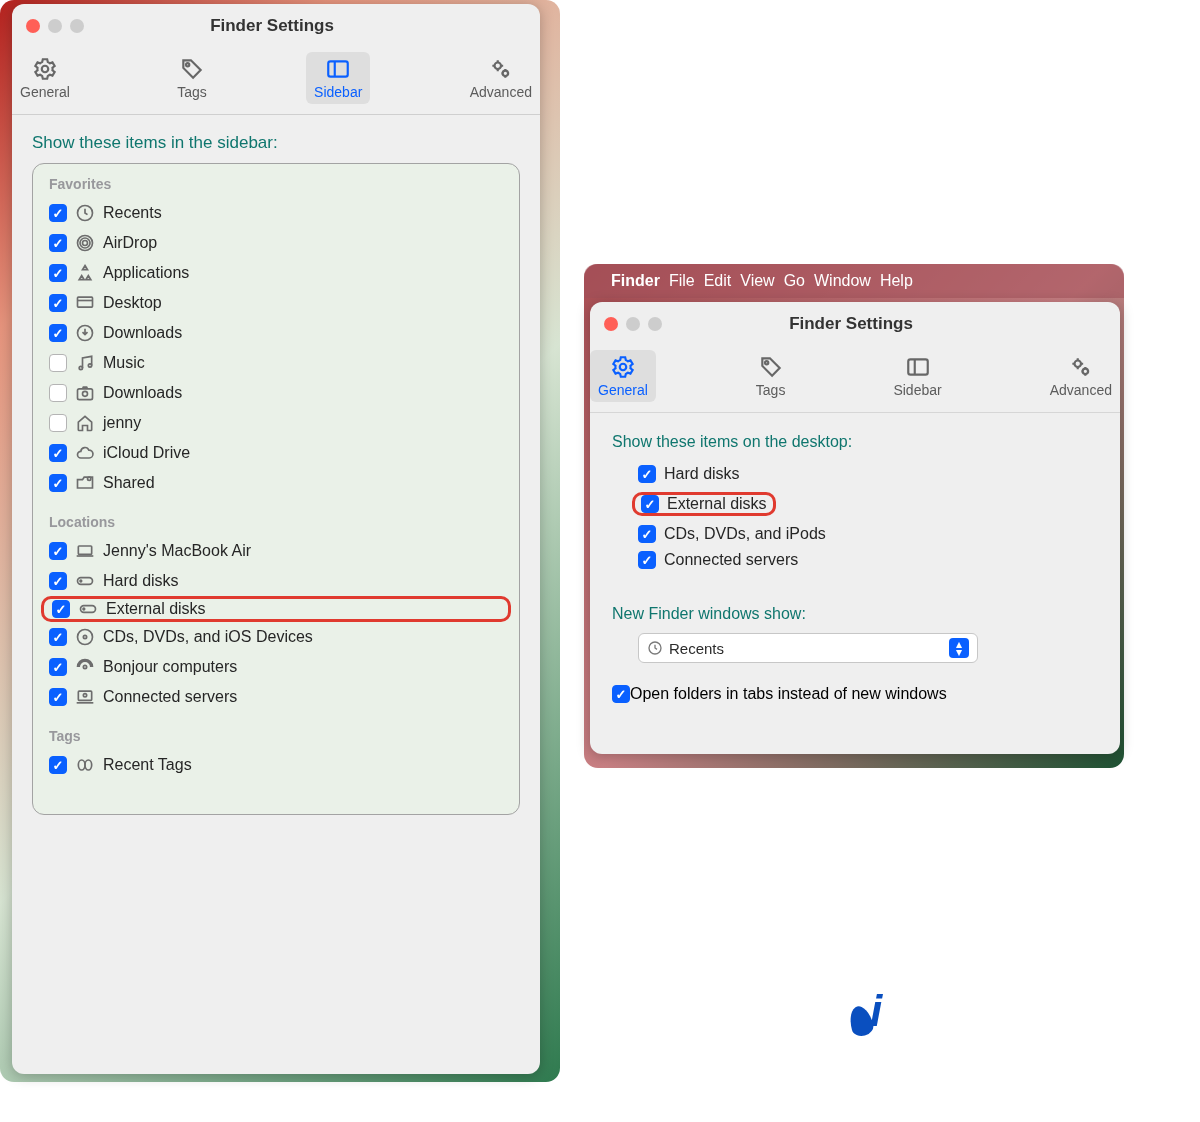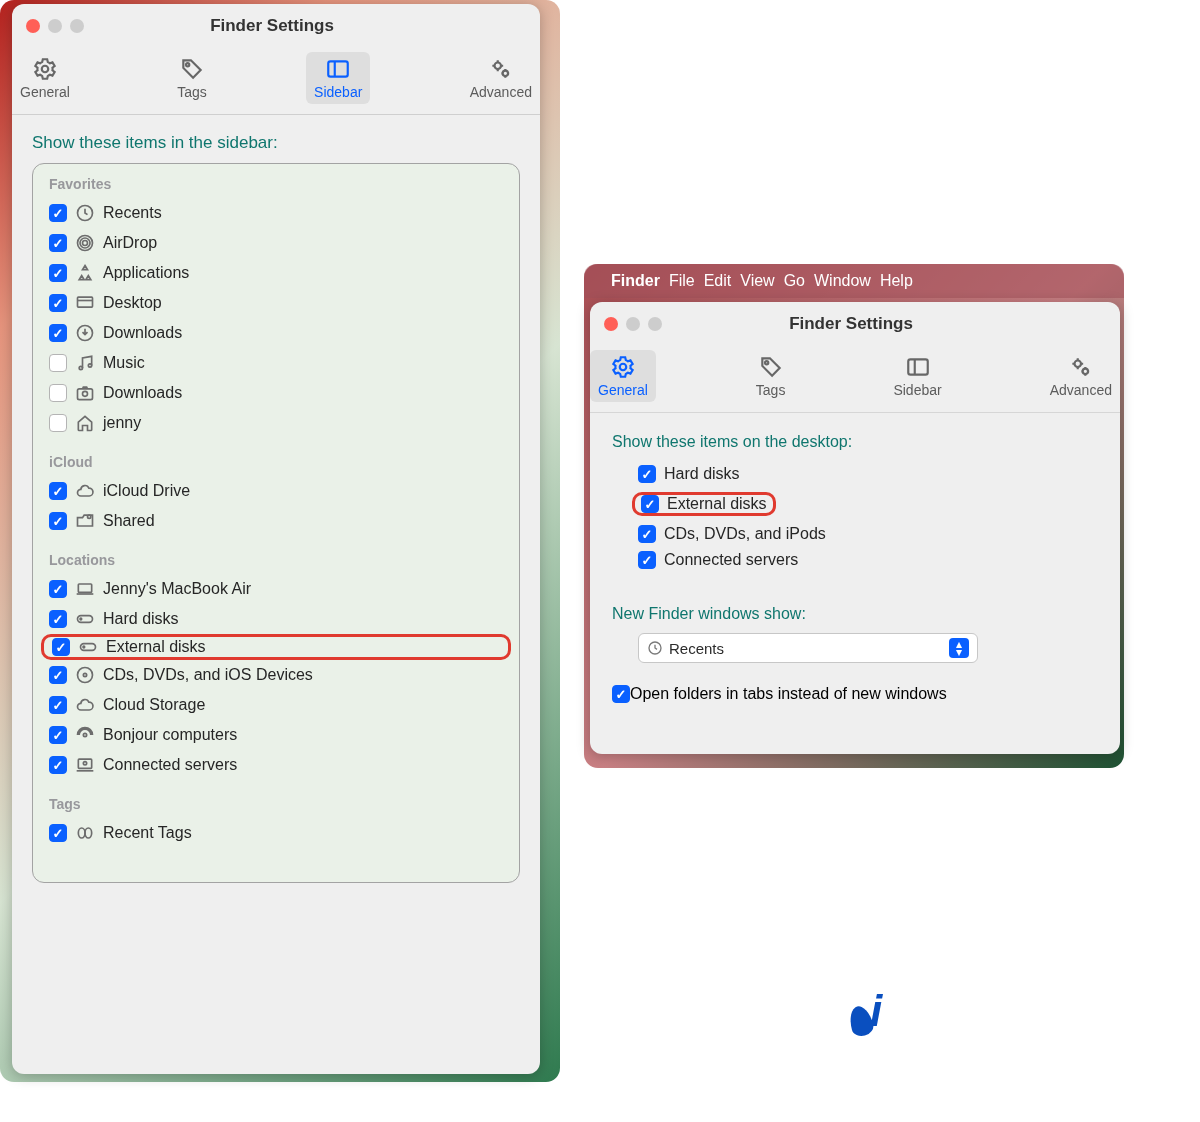--- a/index.html
+++ b/index.html
@@ -234,21 +234,20 @@
         </div>
         <div class="row">
           <span class="cb"></span>
           <span class="rico">
             <svg viewBox="0 0 24 24" fill="none" stroke="currentColor" stroke-width="2">
               <path d="M4 11l8-7 8 7v9a1 1 0 0 1-1 1h-4v-6h-6v6H5a1 1 0 0 1-1-1z"></path>
             </svg>
           </span>
           <span>jenny</span>
         </div>
-        <div class="group-head">iCloud</div>
         <div class="row">
           <span class="cb on"></span>
           <span class="rico">
             <svg viewBox="0 0 24 24" fill="none" stroke="currentColor" stroke-width="2">
               <path d="M7 18a4 4 0 0 1 0-8 5 5 0 0 1 9.6-1.5A4 4 0 0 1 17 18z"></path>
             </svg>
           </span>
           <span>iCloud Drive</span>
         </div>
         <div class="row">
@@ -294,29 +293,20 @@
         </div>
         <div class="row">
           <span class="cb on"></span>
           <span class="rico">
             <svg viewBox="0 0 24 24" fill="none" stroke="currentColor" stroke-width="2">
               <circle cx="12" cy="12" r="9"></circle>
               <circle cx="12" cy="12" r="2"></circle>
             </svg>
           </span>
           <span>CDs, DVDs, and iOS Devices</span>
-        </div>
-        <div class="row">
-          <span class="cb on"></span>
-          <span class="rico">
-            <svg viewBox="0 0 24 24" fill="none" stroke="currentColor" stroke-width="2">
-              <path d="M7 18a4 4 0 0 1 0-8 5 5 0 0 1 9.6-1.5A4 4 0 0 1 17 18z"></path>
-            </svg>
-          </span>
-          <span>Cloud Storage</span>
         </div>
         <div class="row">
           <span class="cb on"></span>
           <span class="rico">
             <svg viewBox="0 0 24 24" fill="none" stroke="currentColor" stroke-width="2">
               <circle cx="12" cy="12" r="2"></circle>
               <path d="M5 12a7 7 0 0 1 14 0M3 12a9 9 0 0 1 18 0"></path>
             </svg>
           </span>
           <span>Bonjour computers</span>

